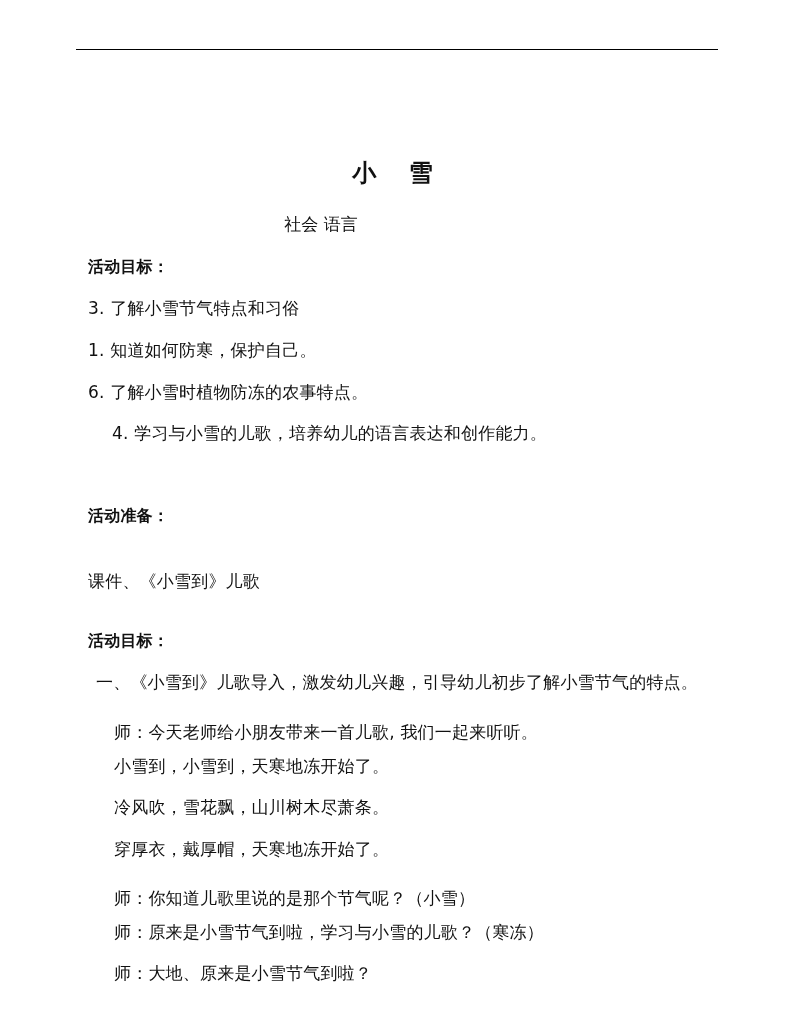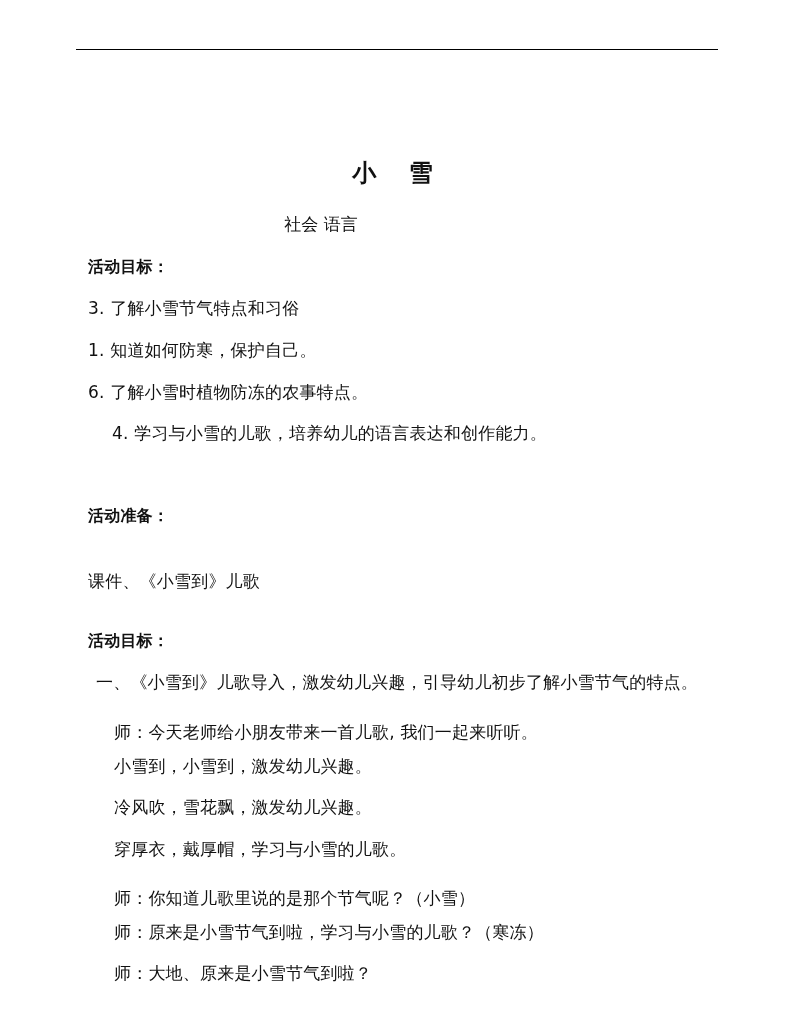--- a/index.html
+++ b/index.html
@@ -73,19 +73,19 @@
   <div class="line flush" style="top:339px;">1. 知道如何防寒，保护自己。</div>
   <div class="line flush" style="top:381px;">6. 了解小雪时植物防冻的农事特点。</div>
   <div class="line flush" style="top:422px;margin-left:24px;">4. 学习与小雪的儿歌，培养幼儿的语言表达和创作能力。</div>
 
   <div class="line flush heading" style="top:505px;">活动准备：</div>
   <div class="line flush" style="top:546px;margin-top:24px;">课件、《小雪到》儿歌</div>
 
   <div class="line flush heading" style="top:630px;">活动目标：</div>
   <div class="line flush" style="top:671px;margin-left:8px;">一、《小雪到》儿歌导入，激发幼儿兴趣，引导幼儿初步了解小雪节气的特点。</div>
   <div class="line indent" style="top:713px;margin-top:8px;">师：今天老师给小朋友带来一首儿歌, 我们一起来听听。</div>
-  <div class="line indent" style="top:755px;">小雪到，小雪到，激发幼儿兴趣。</div>
-  <div class="line indent" style="top:796px;">冷风吹，雪花飘，激发幼儿兴趣。</div>
-  <div class="line indent" style="top:838px;">穿厚衣，戴厚帽，学习与小雪的儿歌。</div>
+  <div class="line indent" style="top:755px;">小雪到，小雪到，天寒地冻开始了。</div>
+  <div class="line indent" style="top:796px;">冷风吹，雪花飘，山川树木尽萧条。</div>
+  <div class="line indent" style="top:838px;">穿厚衣，戴厚帽，天寒地冻开始了。</div>
   <div class="line indent" style="top:887px;text-align:center;">师：你知道儿歌里说的是那个节气呢？（小雪）</div>
   <div class="line indent" style="top:921px;">师：原来是小雪节气到啦，学习与小雪的儿歌？（寒冻）</div>
   <div class="line indent" style="top:962px;">师：大地、原来是小雪节气到啦？</div>
 </div>
 
 </body></html>

